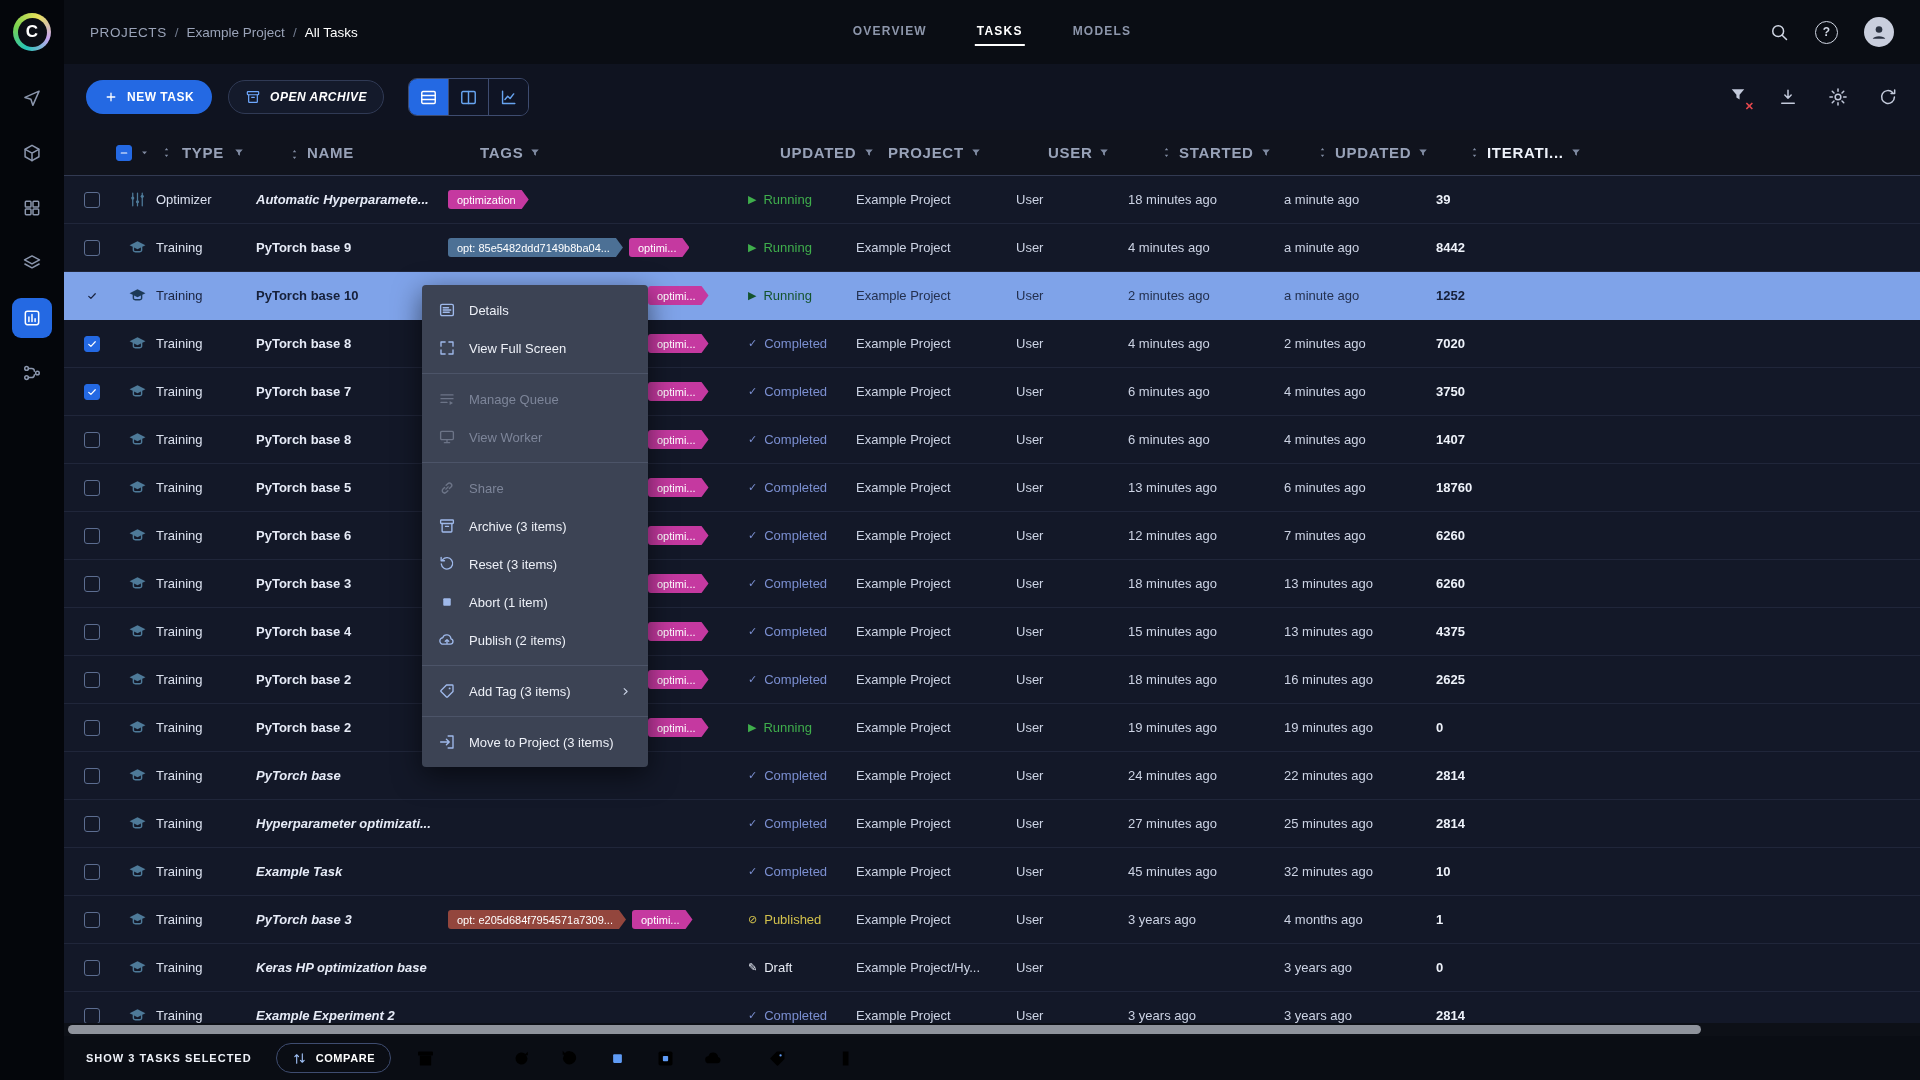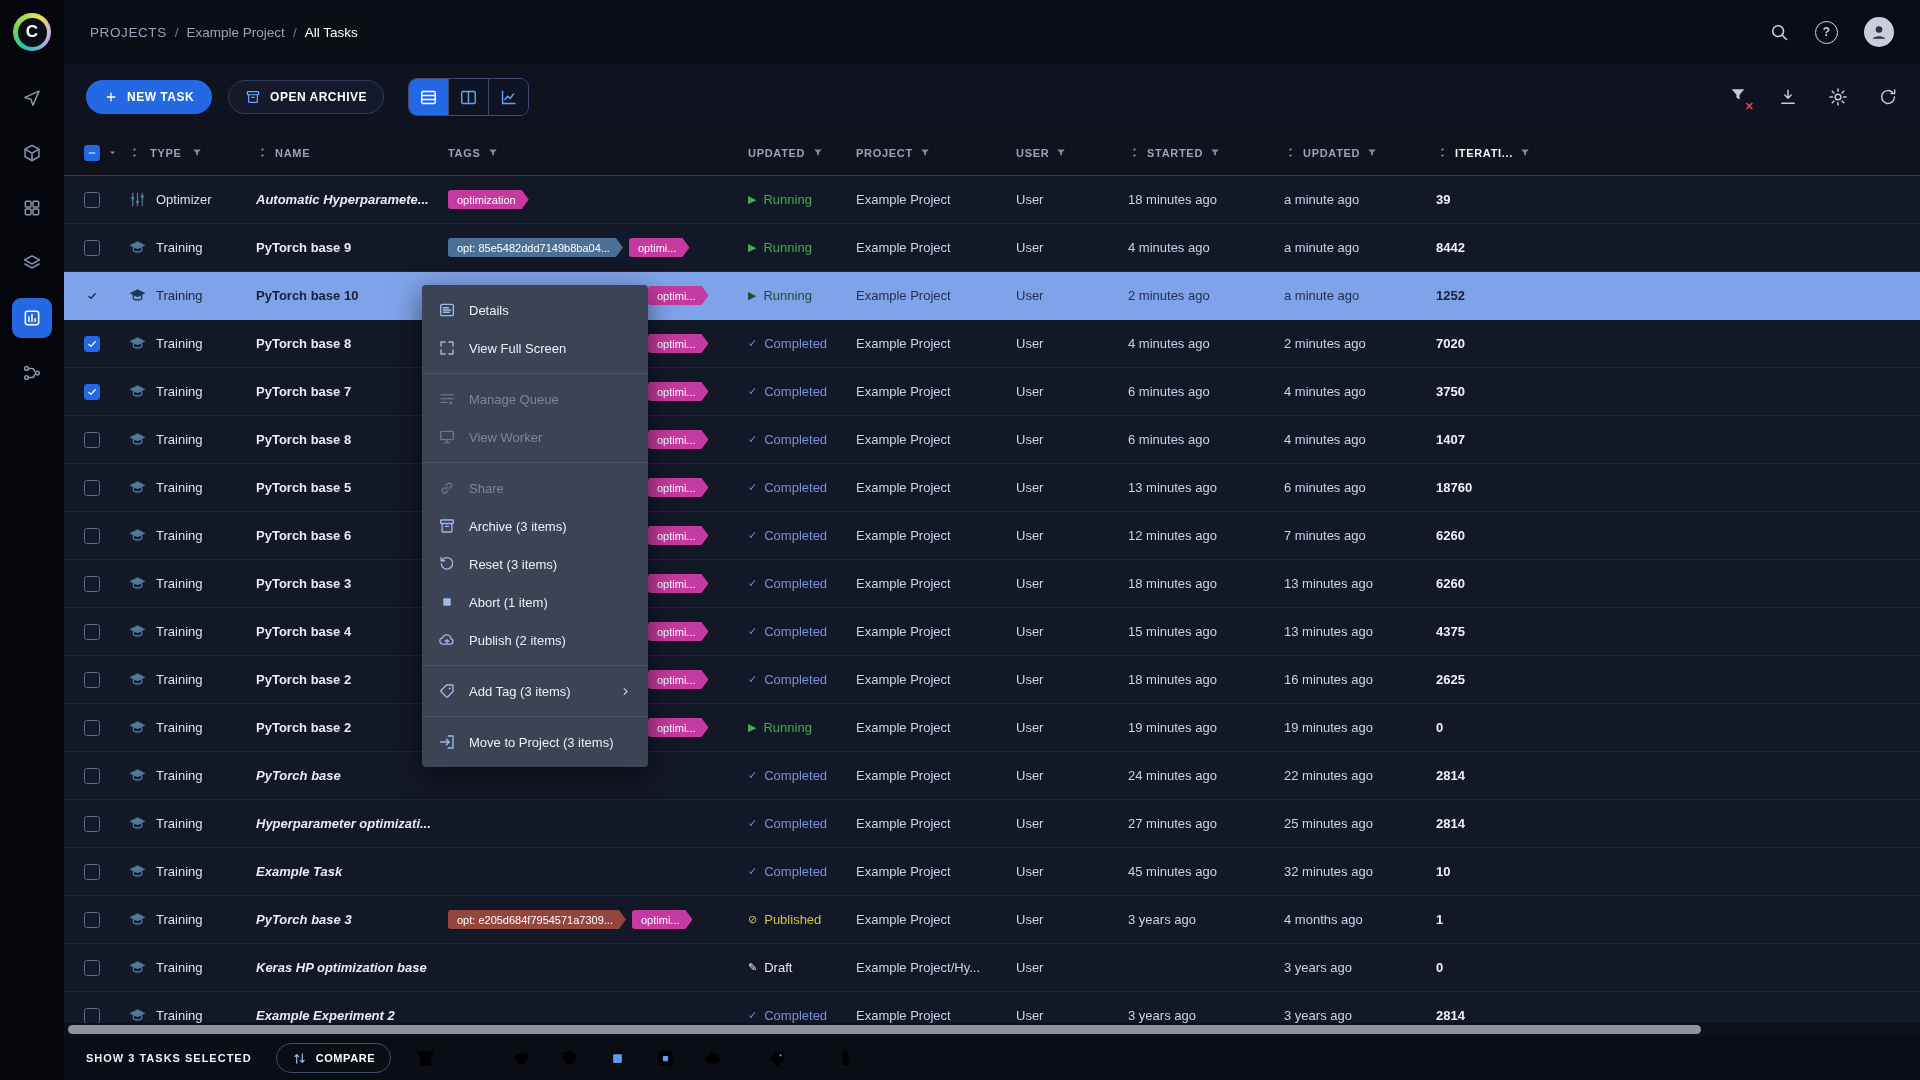--- a/index.html
+++ b/index.html
@@ -36,35 +36,35 @@
   .top-icons .icon{width:20px;height:20px;cursor:pointer;}
   .help-circ{width:21px;height:21px;border:1.7px solid #d0d6e3;border-radius:50%;display:flex;align-items:center;justify-content:center;font-size:12px;font-weight:bold;cursor:pointer;}
   .avatar{width:30px;height:30px;border-radius:50%;background:#c9cedd;color:#2a3140;display:flex;align-items:center;justify-content:center;cursor:pointer;}
   .avatar .icon{width:20px;height:20px;}
 
   
   .toolbar{position:absolute;left:64px;right:0;top:64px;height:66px;background:#0f1320;display:flex;align-items:center;gap:16px;padding:0 22px;z-index:10;box-sizing:border-box;}
   .pill{height:34px;border-radius:17px;display:inline-flex;align-items:center;gap:9px;font-size:12px;font-weight:bold;letter-spacing:.5px;border:none;cursor:pointer;font-family:inherit;}
   .pill.primary{background:#2469e3;color:#fff;padding:0 18px;}
   .pill.primary .icon{width:14px;height:14px;}
-  .pill.dark{background:#141a2b;border:1px solid #303a55;color:#fff;padding:0 16px;}
+  .pill.dark{background:#141a2b;border:1px solid #303a55;color:#fff;padding:0 16px;font-style:italic;}
   .pill.dark .icon{width:16px;height:16px;color:#6ea8fe;}
   .view-toggle{display:flex;border:1px solid #3e4c70;border-radius:9px;overflow:hidden;margin-left:8px;}
   .vt-btn{width:39px;height:36px;display:flex;align-items:center;justify-content:center;background:#0f1424;color:#67a4f0;cursor:pointer;border-right:1px solid #3e4c70;}
   .vt-btn:last-child{border-right:none;}
   .vt-btn.active{background:#2469e3;color:#fff;}
   .vt-btn .icon{width:19px;height:19px;}
   .toolbar-right{margin-left:auto;display:flex;align-items:center;gap:30px;color:#c3cadb;}
   .toolbar-right .icon{width:20px;height:20px;cursor:pointer;position:relative;}
   .funnel-wrap{position:relative;cursor:pointer;}
   .red-x{position:absolute;right:-6px;bottom:-4px;color:#e5484d;font-size:11px;font-weight:bold;}
 
   
   .table-wrap{position:absolute;left:64px;right:0;top:130px;bottom:44px;background:#10141f;overflow:hidden;}
-  .thead{height:46px;display:flex;align-items:center;background:#10131d;border-bottom:1px solid #323a52;font-size:11px;font-weight:bold;letter-spacing:.7px;color:#98a2b8;box-sizing:border-box;}
+  .thead{height:46px;display:flex;align-items:center;background:#10131d;border-bottom:1px solid #323a52;font-size:15px;font-weight:bold;letter-spacing:.7px;color:#98a2b8;box-sizing:border-box;padding-left:32px;}
   .hcell{display:flex;align-items:center;gap:6px;box-sizing:border-box;cursor:pointer;}
   .hcell .icon{width:13px;height:13px;color:#7f8aa1;}
   .hcell .icon.funnel-i{width:12px;height:12px;}
   .row{display:flex;align-items:center;height:48px;border-bottom:1px solid #20263a;background:#131828;font-size:13px;box-sizing:border-box;cursor:pointer;}
   .row.selected{background:#7fa3e9;color:#1a2440;border-bottom-color:#7fa3e9;}
   .c-check{width:64px;padding-left:20px;flex:none;box-sizing:border-box;display:flex;align-items:center;gap:6px;}
   .c-type{width:122px;flex:none;display:flex;align-items:center;gap:9px;overflow:hidden;}
   .c-name{width:198px;flex:none;padding-left:6px;box-sizing:border-box;overflow:hidden;white-space:nowrap;text-overflow:ellipsis;align-items:flex-end;}
   .c-tags{width:300px;flex:none;display:flex;align-items:center;gap:6px;overflow:hidden;}
   .c-status{width:108px;flex:none;display:flex;align-items:center;gap:7px;}
@@ -187,20 +187,25 @@
 </div>
 
 <div class="topbar">
   <div class="breadcrumb" id="breadcrumb">
       <span class="crumb c0">PROJECTS</span>
       <span class="sep">/</span>
       <span class="crumb c1">Example Project</span>
       <span class="sep">/</span>
       <span class="crumb c2 last">All Tasks</span>
     </div>
+  <div class="tabs" id="tabs">
+      <div class="tab">OVERVIEW</div>
+      <div class="tab active">TASKS</div>
+      <div class="tab">MODELS</div>
+    </div>
   <div class="top-icons" id="topIcons">
       <span class="icon ">
         <svg viewBox="0 0 24 24">
           <circle cx="11" cy="11" r="6.5"></circle>
           <path d="M15.8 15.8L21 21"></path>
         </svg>
       </span>
       <div class="help-circ">?</div>
       <div class="avatar">
         <span class="icon ">

